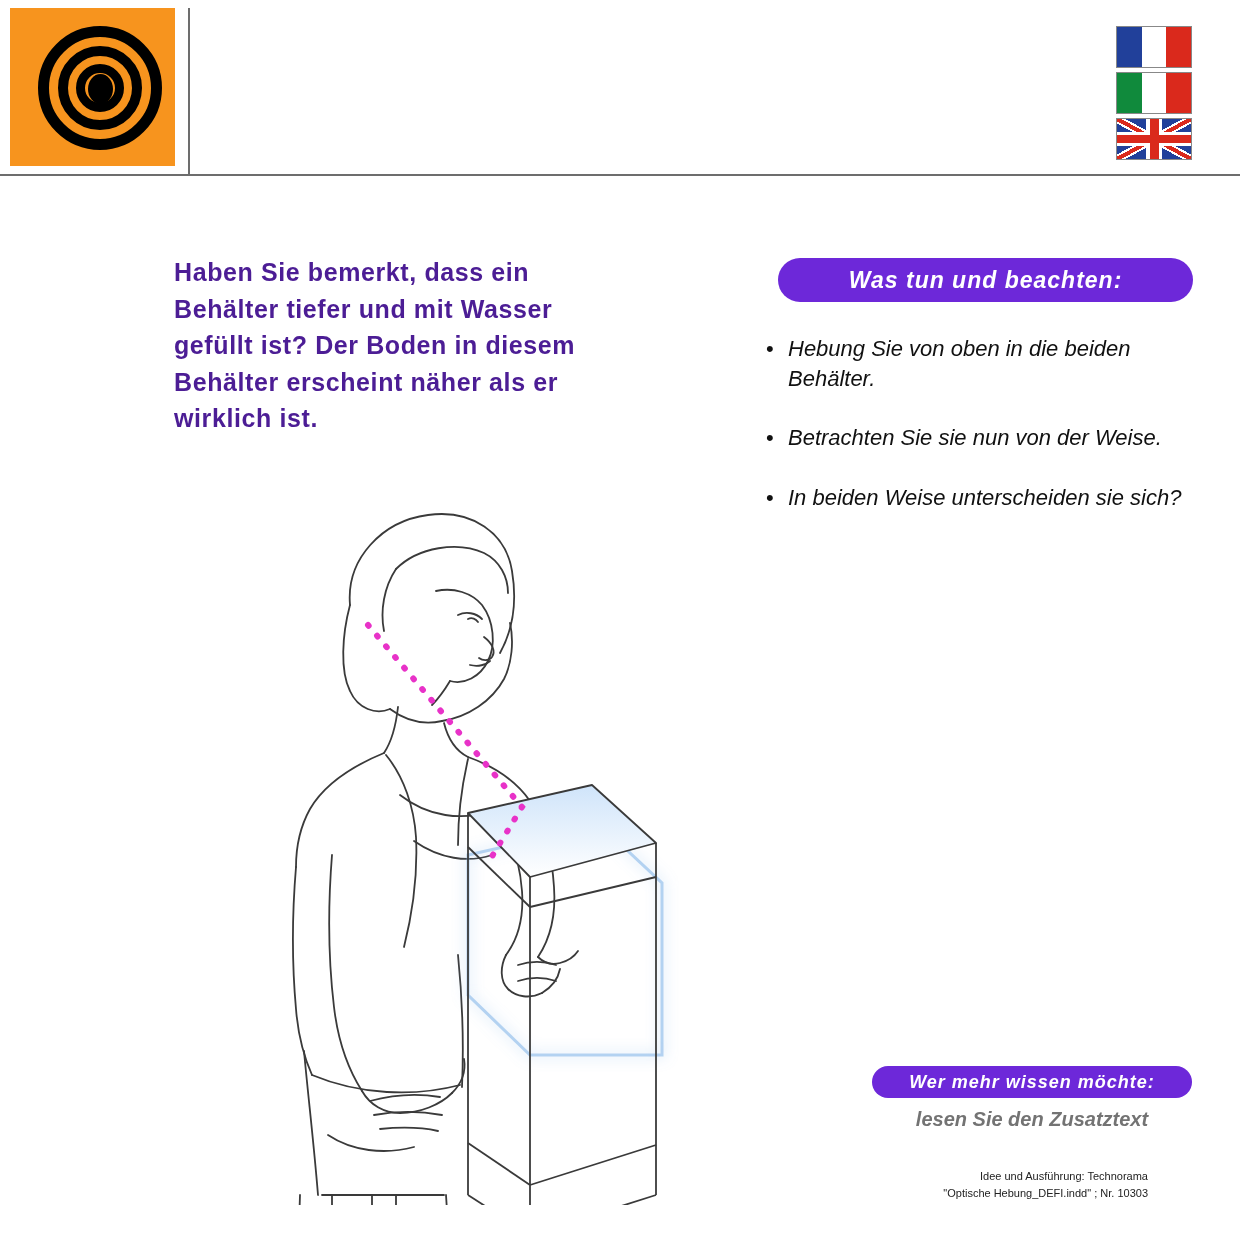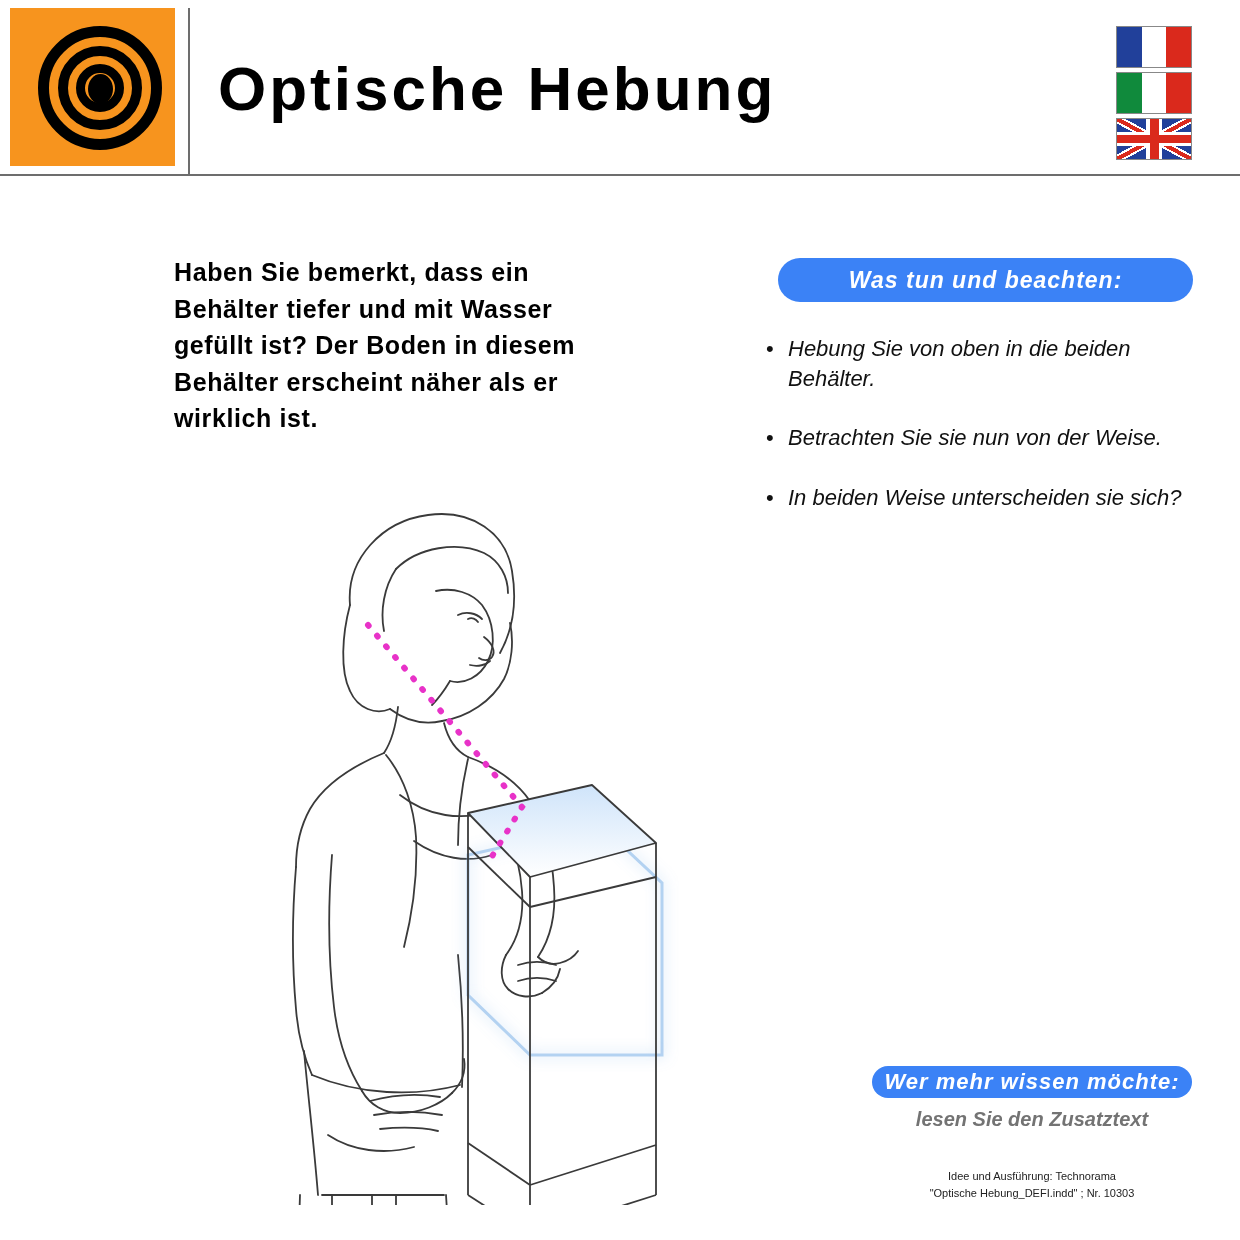--- a/index.html
+++ b/index.html
@@ -124,34 +124,34 @@
   
   .intro {
     position: absolute;
     left: 174px;
     top: 254px;
     width: 420px;
     font-size: 25px;
     font-weight: bold;
     line-height: 1.46;
     letter-spacing: 0.6px;
-    color: #000000;
+    color: #4c1d95;
   }
   .figure-wrap {
     position: absolute;
     left: 200px;
     top: 495px;
     width: 520px;
     height: 710px;
   }
 
   
   .pill {
     position: absolute;
-    background: #3b82f6;
+    background: #6d28d9;
     border-radius: 22px;
     color: #ffffff;
     font-weight: bold;
     font-style: italic;
     text-align: center;
     letter-spacing: 1px;
     box-sizing: border-box;
   }
   .pill-do {
     left: 778px;
@@ -183,40 +183,40 @@
     line-height: 1.35;
   }
   .bullet .txt { flex: 1; }
 
   .pill-more {
     left: 872px;
     top: 1066px;
     width: 320px;
     height: 32px;
     line-height: 32px;
-    font-size: 22px;
+    font-size: 18px;
     border-radius: 16px;
   }
   .more-sub {
     position: absolute;
     left: 872px;
     top: 1108px;
     width: 320px;
     text-align: center;
     font-size: 20px;
     font-weight: bold;
     font-style: italic;
     color: #737373;
   }
   .credits {
     position: absolute;
-    left: 872px;
+    left: 828px;
     top: 1168px;
     width: 320px;
-    text-align: center;
+    text-align: right;
     font-size: 11px;
     color: #222;
     line-height: 1.5;
   }
 </style>
 </head>
 <body>
 
 <div class="header">
 
@@ -224,21 +224,20 @@
     <div class="logo-target">
       <div class="ring ring1"></div>
       <div class="ring ring2"></div>
       <div class="ring ring3"></div>
       <div class="pupil"></div>
     </div>
   </div>
 
   <div class="vert-rule"></div>
 
-  <div class="header-title">Optische Hebung</div>
 
   <div class="flags">
     <div class="flag flag-fr">
       <div class="b1"></div>
         <div class="b2"></div>
         <div class="b3"></div>
     </div>
     <div class="flag flag-it">
       <div class="b1"></div>
         <div class="b2"></div>

